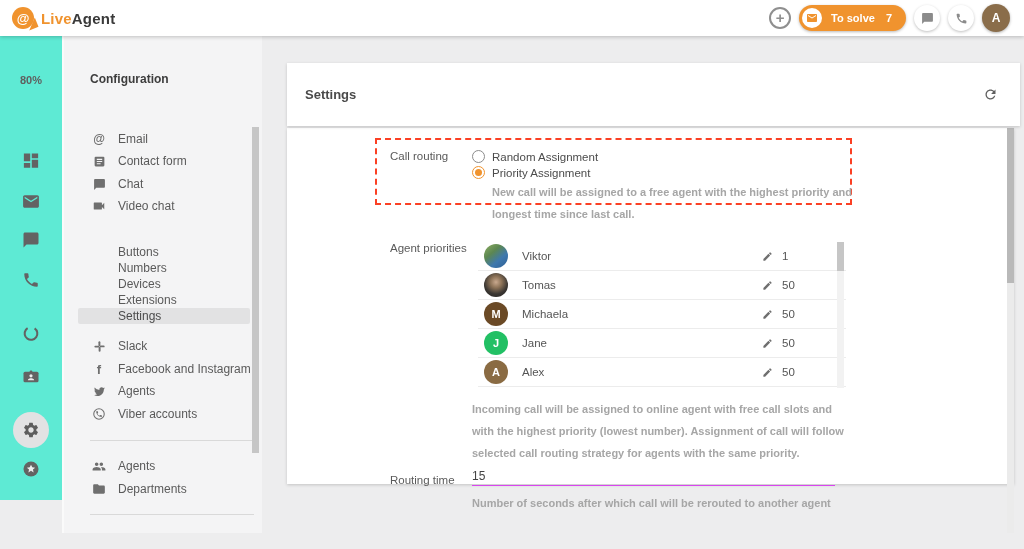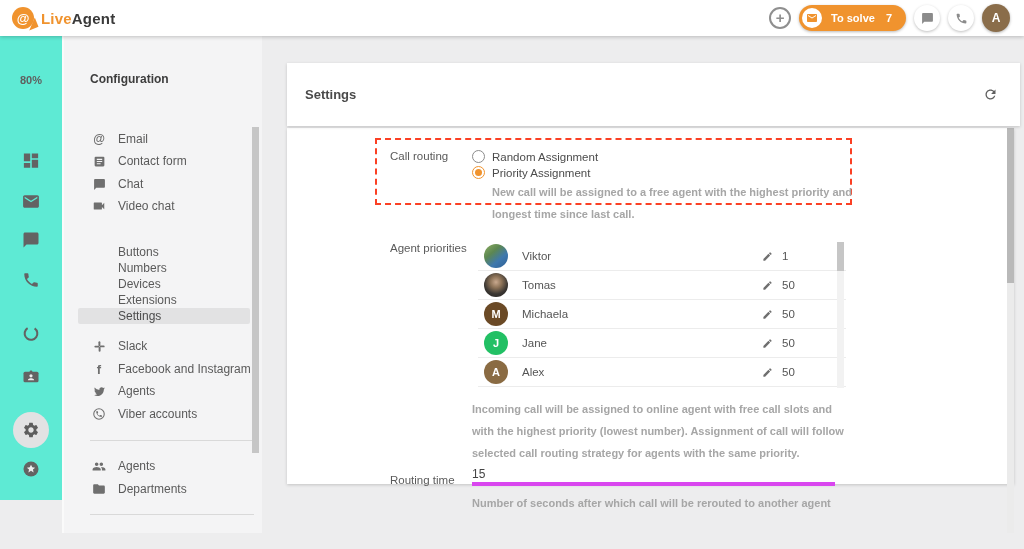--- a/index.html
+++ b/index.html
@@ -84,21 +84,21 @@
                padding:0 44px 0 6px; }
   .agent-avatar { width:24px; height:24px; border-radius:50%; color:#fff; font-size:11px; font-weight:bold;
                   display:flex; align-items:center; justify-content:center; flex:none; }
   .agent-name { margin-left:14px; font-size:11.5px; color:#555; flex:1; }
   .edit-ic { flex:none; margin-right:9px; }
   .agent-priority { width:20px; text-align:left; font-size:11.5px; color:#555; }
   .al-track { position:absolute; right:2px; top:0; width:7px; height:146px; background:#f2f2f2; }
   .al-thumb { position:absolute; right:2px; top:0; width:7px; height:29px; background:#c6c6c6; }
 
   .rt-input { position:absolute; left:185px; top:338px; width:363px; height:20px; border:none; outline:none;
-              border-bottom:4px solid #d946ef; font-size:12px; color:#444; background:transparent;
+              border-bottom:1px solid #d946ef; font-size:12px; color:#444; background:transparent;
               font-family:"Liberation Sans", sans-serif; }
 </style>
 </head>
 <body>
 
 <div class="topbar">
   <div class="logo">
     <div class="logo-mark">
         <span>@</span>
       </div>

